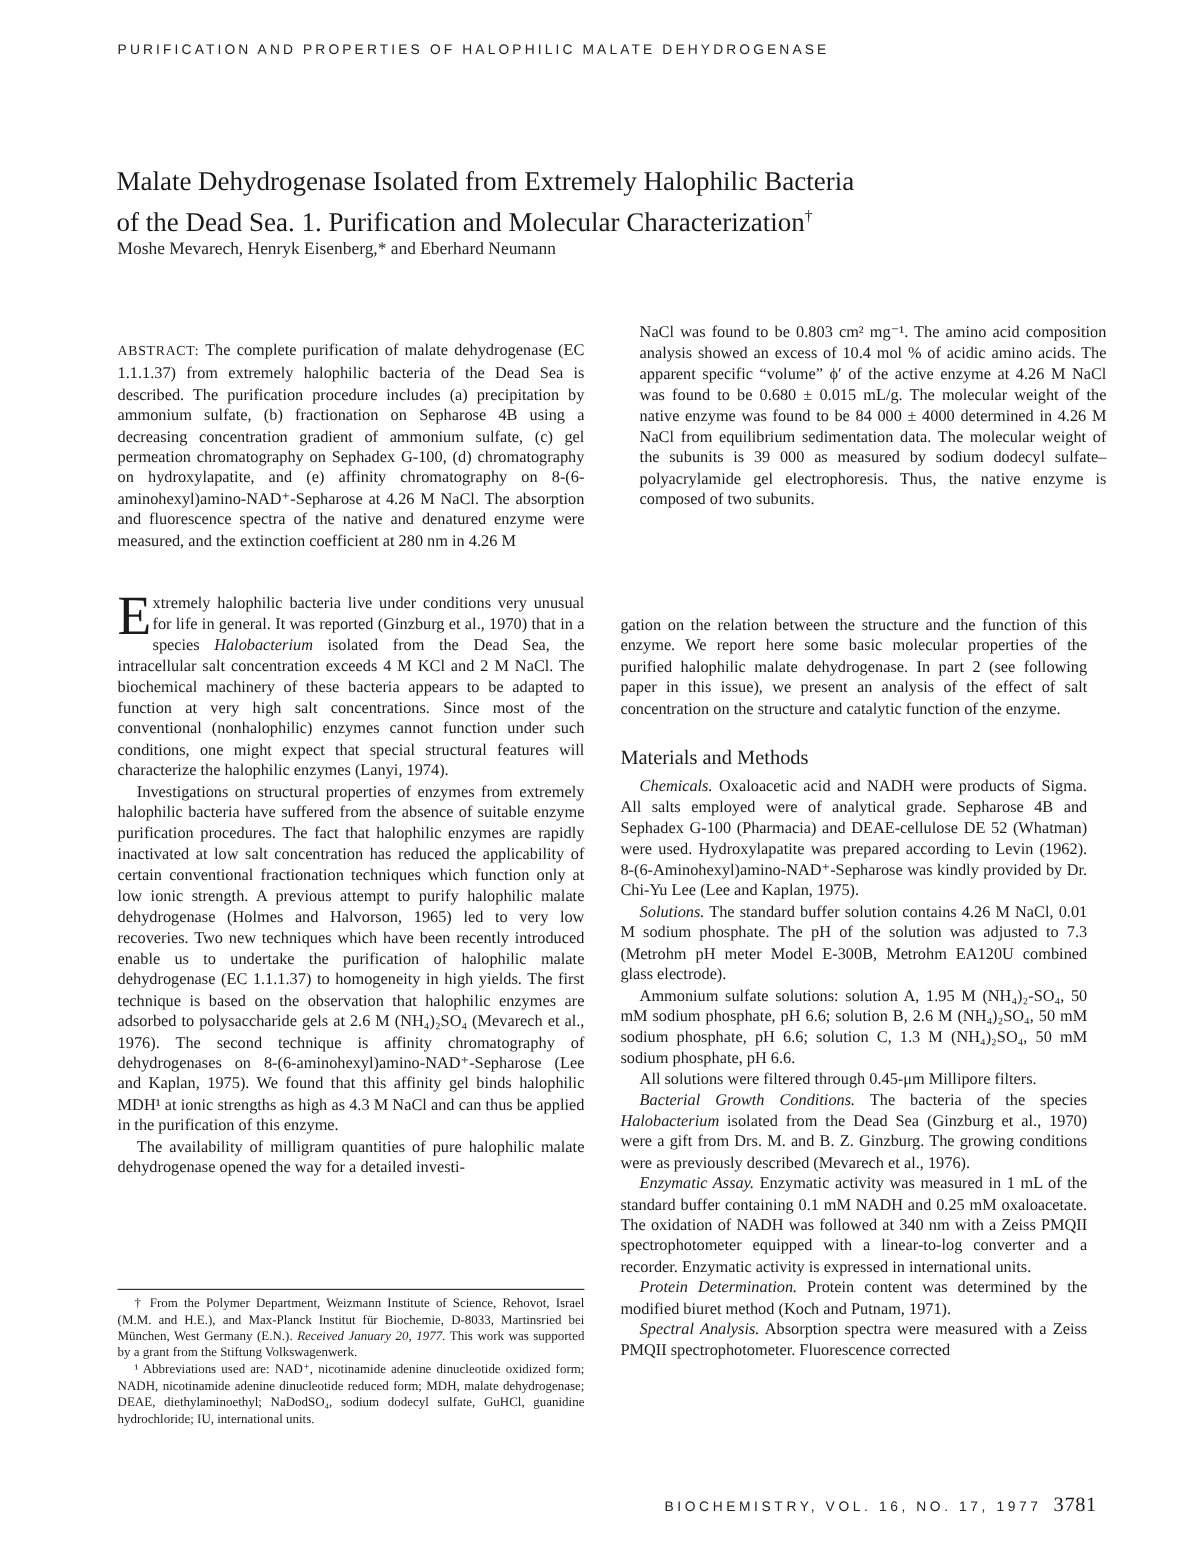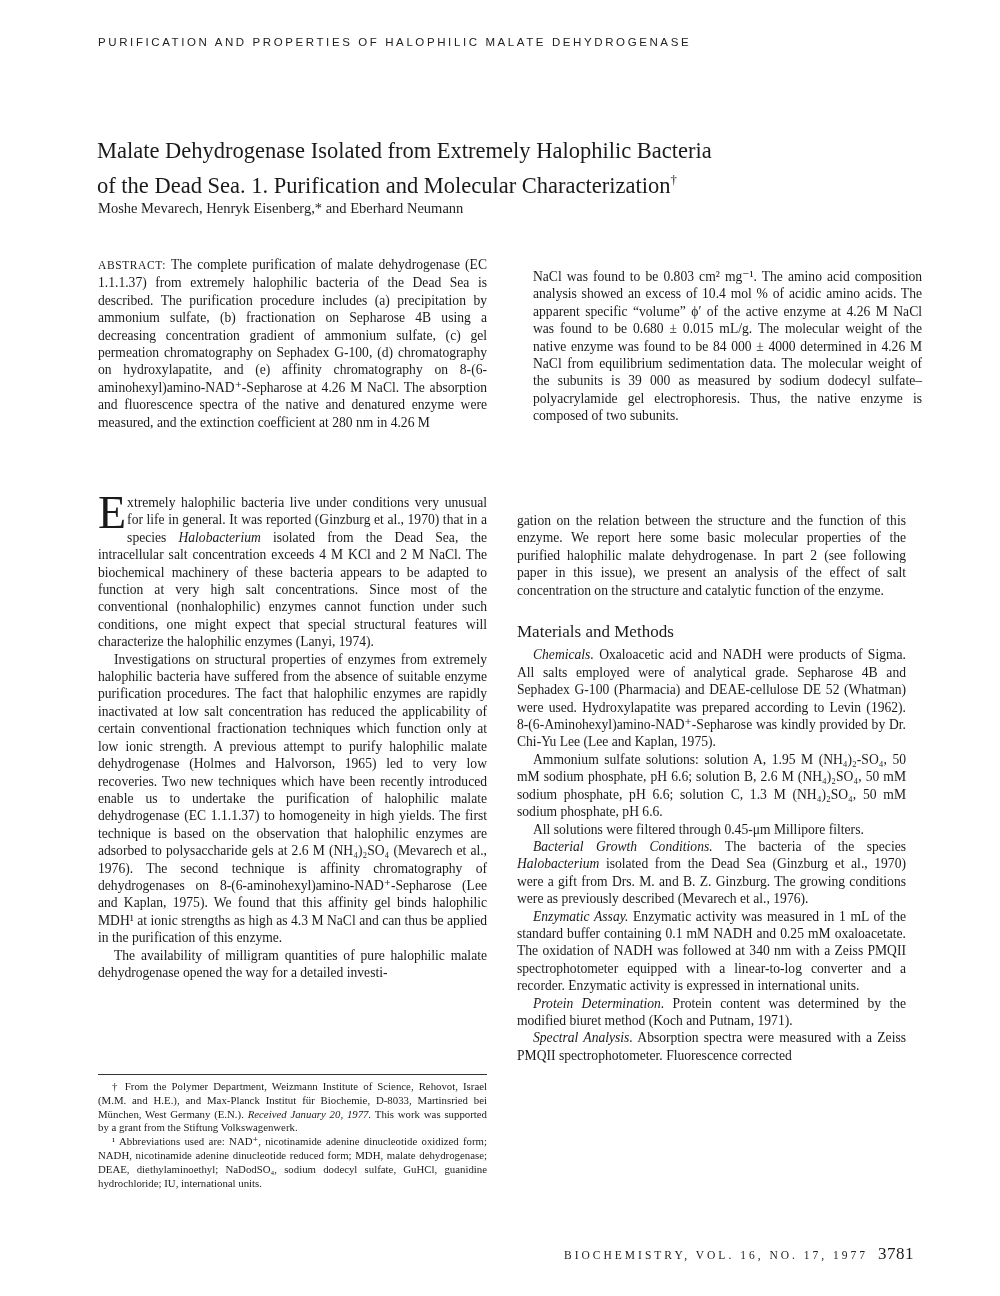--- a/index.html
+++ b/index.html
@@ -19,21 +19,21 @@
   .title sup { font-size: 13px; }
   .authors {
     position: absolute; left: 98px; top: 200px; font-size: 14.5px; color: #222;
   }
   .col {
     position: absolute; width: 389px;
     font-size: 13.6px; line-height: 17.4px; text-align: justify;
   }
   .col p { margin: 0; }
   .col .indent { text-indent: 16px; }
-  .abstract-left { left: 98px; top: 256px; }
+  .abstract-left { left: 98px; top: 283px; }
   .abstract-right { left: 517px; top: 268px; margin-left: 16px; }
   .abstract-label { font-size: 11.5px; letter-spacing: 0.6px; text-transform: uppercase; }
   .body-left { left: 98px; top: 494px; }
   .body-right { left: 517px; top: 512px; }
   .dropcap {
     float: left; font-size: 46px; line-height: 34px; margin: 2px 1px 0 0;
   }
   .section-heading {
     font-size: 17px; margin: 24px 0 6px 0 !important; text-align: left;
   }
@@ -44,21 +44,21 @@
   .footnotes {
     position: absolute; left: 98px; top: 1080px; width: 389px;
     font-size: 10.8px; line-height: 13.8px; text-align: justify;
   }
   .footnotes p { margin: 0; text-indent: 14px; }
   .footer {
     position: absolute; left: 502px; top: 1244px; width: 412px; text-align: right;
     white-space: nowrap;
   }
   .footer-journal {
-    font-family: Liberation Serif, serif; font-size: 11.5px;
+    font-family: Liberation Sans, sans-serif; font-size: 11.5px;
     letter-spacing: 3px; text-transform: uppercase; color: #222; text-align: right;
   }
   .footer-page { font-size: 17px; margin-left: 10px; letter-spacing: 0.5px; }
   em { font-style: italic; }
 </style>
 </head>
 <body>
 
 <div class="running-head">PURIFICATION AND PROPERTIES OF HALOPHILIC MALATE DEHYDROGENASE</div>
 
@@ -86,20 +86,21 @@
 <div class="fn-rule"></div>
 <div class="footnotes">
   <p><span>† From the Polymer Department, Weizmann Institute of Science, Rehovot, Israel (M.M. and H.E.), and Max-Planck Institut für Biochemie, D-8033, Martinsried bei München, West Germany (E.N.). </span><em>Received January 20, 1977.</em><span> This work was supported by a grant from the Stiftung Volkswagenwerk.</span></p>
   <p>¹ Abbreviations used are: NAD⁺, nicotinamide adenine dinucleotide oxidized form; NADH, nicotinamide adenine dinucleotide reduced form; MDH, malate dehydrogenase; DEAE, diethylaminoethyl; NaDodSO₄, sodium dodecyl sulfate, GuHCl, guanidine hydrochloride; IU, international units.</p>
 </div>
 
 <div class="col body-right">
   <p>gation on the relation between the structure and the function of this enzyme. We report here some basic molecular properties of the purified halophilic malate dehydrogenase. In part 2 (see following paper in this issue), we present an analysis of the effect of salt concentration on the structure and catalytic function of the enzyme.</p>
   <p class="section-heading">Materials and Methods</p>
   <p class="indent"><em>Chemicals.</em><span> Oxaloacetic acid and NADH were products of Sigma. All salts employed were of analytical grade. Sepharose 4B and Sephadex G-100 (Pharmacia) and DEAE-cellulose DE 52 (Whatman) were used. Hydroxylapatite was prepared according to Levin (1962). 8-(6-Aminohexyl)amino-NAD⁺-Sepharose was kindly provided by Dr. Chi-Yu Lee (Lee and Kaplan, 1975).</span></p>
+  <p class="indent"><em>Solutions.</em><span> The standard buffer solution contains 4.26 M NaCl, 0.01 M sodium phosphate. The pH of the solution was adjusted to 7.3 (Metrohm pH meter Model E-300B, Metrohm EA120U combined glass electrode).</span></p>
   <p class="indent">Ammonium sulfate solutions: solution A, 1.95 M (NH₄)₂-SO₄, 50 mM sodium phosphate, pH 6.6; solution B, 2.6 M (NH₄)₂SO₄, 50 mM sodium phosphate, pH 6.6; solution C, 1.3 M (NH₄)₂SO₄, 50 mM sodium phosphate, pH 6.6.</p>
   <p class="indent">All solutions were filtered through 0.45-μm Millipore filters.</p>
   <p class="indent"><em>Bacterial Growth Conditions.</em><span> The bacteria of the species </span><em>Halobacterium</em><span> isolated from the Dead Sea (Ginzburg et al., 1970) were a gift from Drs. M. and B. Z. Ginzburg. The growing conditions were as previously described (Mevarech et al., 1976).</span></p>
   <p class="indent"><em>Enzymatic Assay.</em><span> Enzymatic activity was measured in 1 mL of the standard buffer containing 0.1 mM NADH and 0.25 mM oxaloacetate. The oxidation of NADH was followed at 340 nm with a Zeiss PMQII spectrophotometer equipped with a linear-to-log converter and a recorder. Enzymatic activity is expressed in international units.</span></p>
   <p class="indent"><em>Protein Determination.</em><span> Protein content was determined by the modified biuret method (Koch and Putnam, 1971).</span></p>
   <p class="indent"><em>Spectral Analysis.</em><span> Absorption spectra were measured with a Zeiss PMQII spectrophotometer. Fluorescence corrected</span></p>
 </div>
 
 <div class="footer">
   <span class="footer-journal">BIOCHEMISTRY, VOL. 16, NO. 17, 1977</span><span class="footer-page">3781</span>

